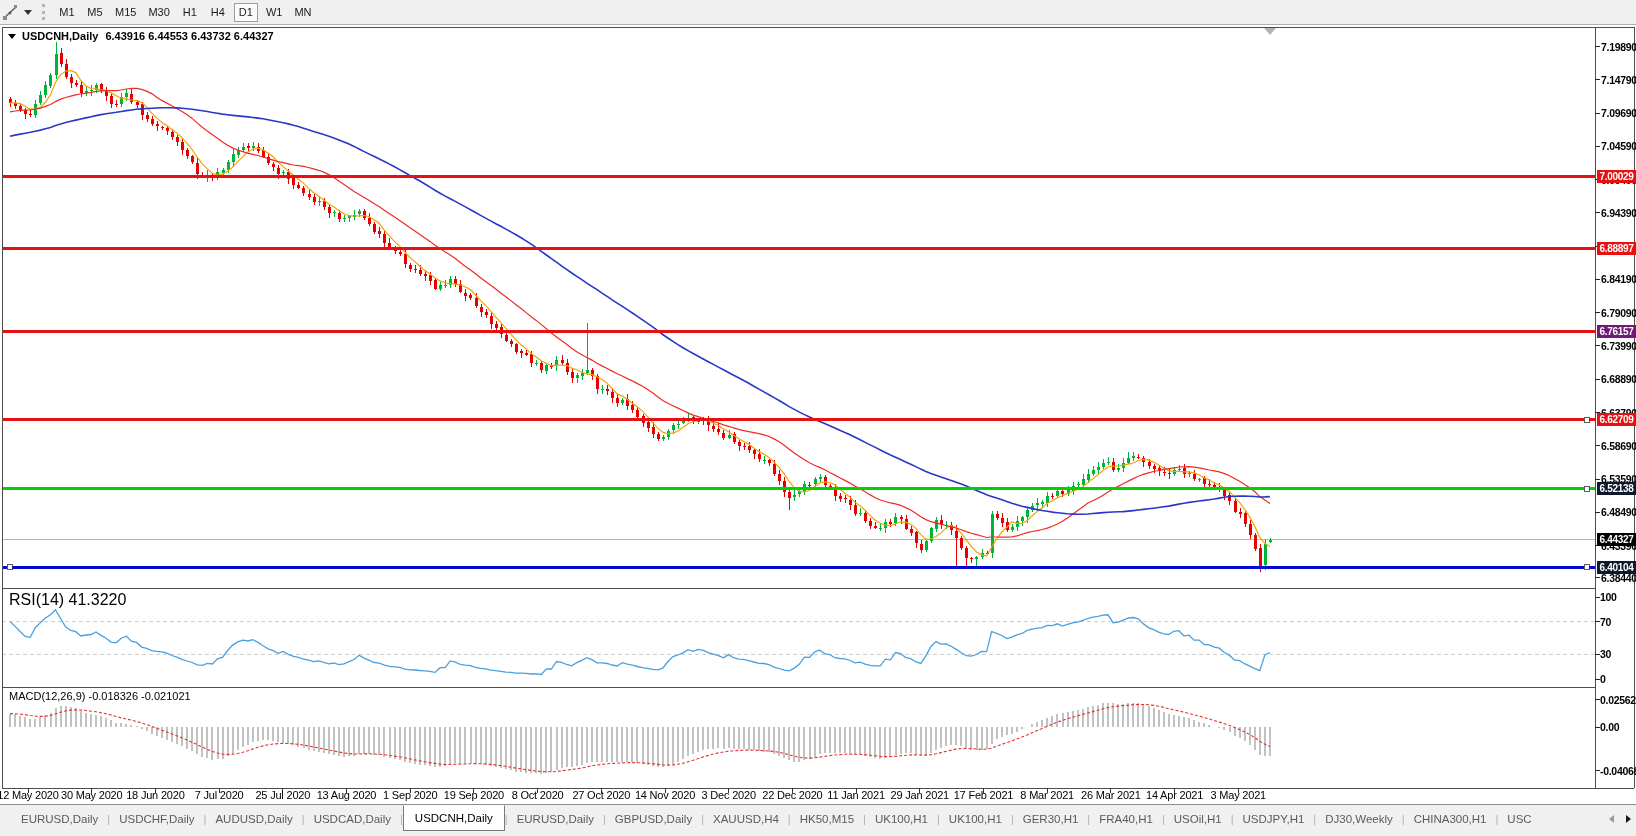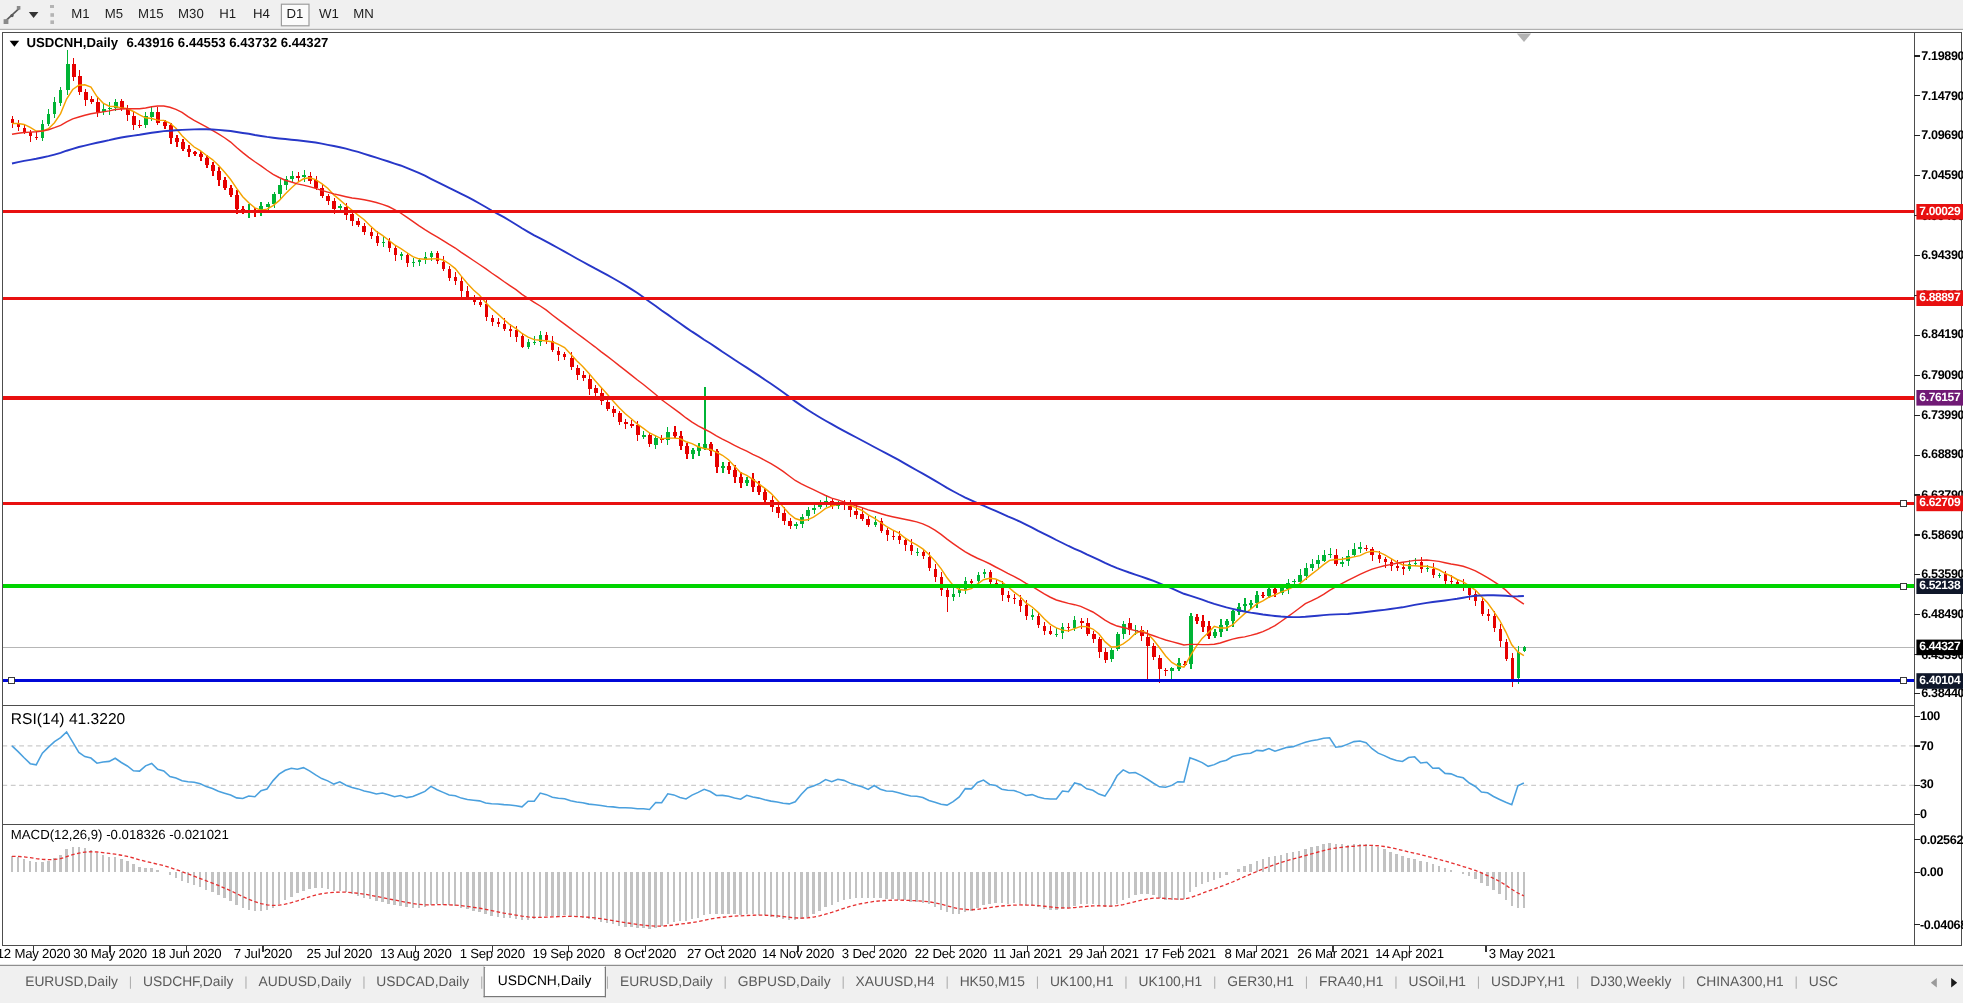--- a/index.html
+++ b/index.html
@@ -20,21 +20,21 @@
   #chart-frame{position:absolute;top:26px;left:0;width:1636px;height:778px;background:#fff;}
   #chart-svg{position:absolute;top:0;left:0;}
   #chart-title{position:absolute;top:4px;left:8px;font-size:11px;font-weight:bold;color:#000;
                display:flex;align-items:center;white-space:nowrap;}
   .tri-black{width:0;height:0;border-left:4px solid transparent;border-right:4px solid transparent;
              border-top:5px solid #000;margin-right:6px;}
   #chart-title .sym{margin-right:7px;}
   #shift-marker{position:absolute;top:2px;left:1264px;width:0;height:0;
                 border-left:6px solid transparent;border-right:6px solid transparent;
                 border-top:7px solid #b3b3b3;}
-  #rsi-label{position:absolute;top:565px;left:9px;font-size:13px;color:#000;white-space:nowrap;}
+  #rsi-label{position:absolute;top:565px;left:9px;font-size:16px;color:#000;white-space:nowrap;}
   #macd-label{position:absolute;top:664px;left:9px;font-size:11px;color:#000;white-space:nowrap;}
   .ptick{position:absolute;left:1601px;font-size:10.5px;font-weight:700;letter-spacing:-0.3px;
          color:#000;white-space:nowrap;}
   .itick{position:absolute;left:1600px;font-size:10.5px;font-weight:700;letter-spacing:-0.3px;
          color:#000;white-space:nowrap;}
   .tag{position:absolute;left:1597px;width:39px;height:13px;text-align:center;font-size:10px;
        font-weight:700;letter-spacing:-0.3px;line-height:13px;color:#fff;}
   .dlabel{position:absolute;top:763px;width:96px;text-align:center;font-size:11px;
           letter-spacing:-0.2px;color:#000;white-space:nowrap;}
   
@@ -211,21 +211,21 @@
         <div class="dlabel" style="left: 553.3px;">27 Oct 2020</div>
         <div class="dlabel" style="left: 617px;">14 Nov 2020</div>
         <div class="dlabel" style="left: 680.7px;">3 Dec 2020</div>
         <div class="dlabel" style="left: 744.4px;">22 Dec 2020</div>
         <div class="dlabel" style="left: 808.1px;">11 Jan 2021</div>
         <div class="dlabel" style="left: 871.8px;">29 Jan 2021</div>
         <div class="dlabel" style="left: 935.5px;">17 Feb 2021</div>
         <div class="dlabel" style="left: 999.2px;">8 Mar 2021</div>
         <div class="dlabel" style="left: 1062.9px;">26 Mar 2021</div>
         <div class="dlabel" style="left: 1126.6px;">14 Apr 2021</div>
-        <div class="dlabel" style="left: 1190.3px; padding-left: 30px;">3 May 2021</div>
+        <div class="dlabel" style="left: 1190.3px;">3 May 2021</div>
       </div>
   </div>
 
   <div id="tabbar">
     <div id="tabs">
         <div class="tab">EURUSD,Daily</div>
         <span class="tabsep">|</span>
         <div class="tab">USDCHF,Daily</div>
         <span class="tabsep">|</span>
         <div class="tab">AUDUSD,Daily</div>

